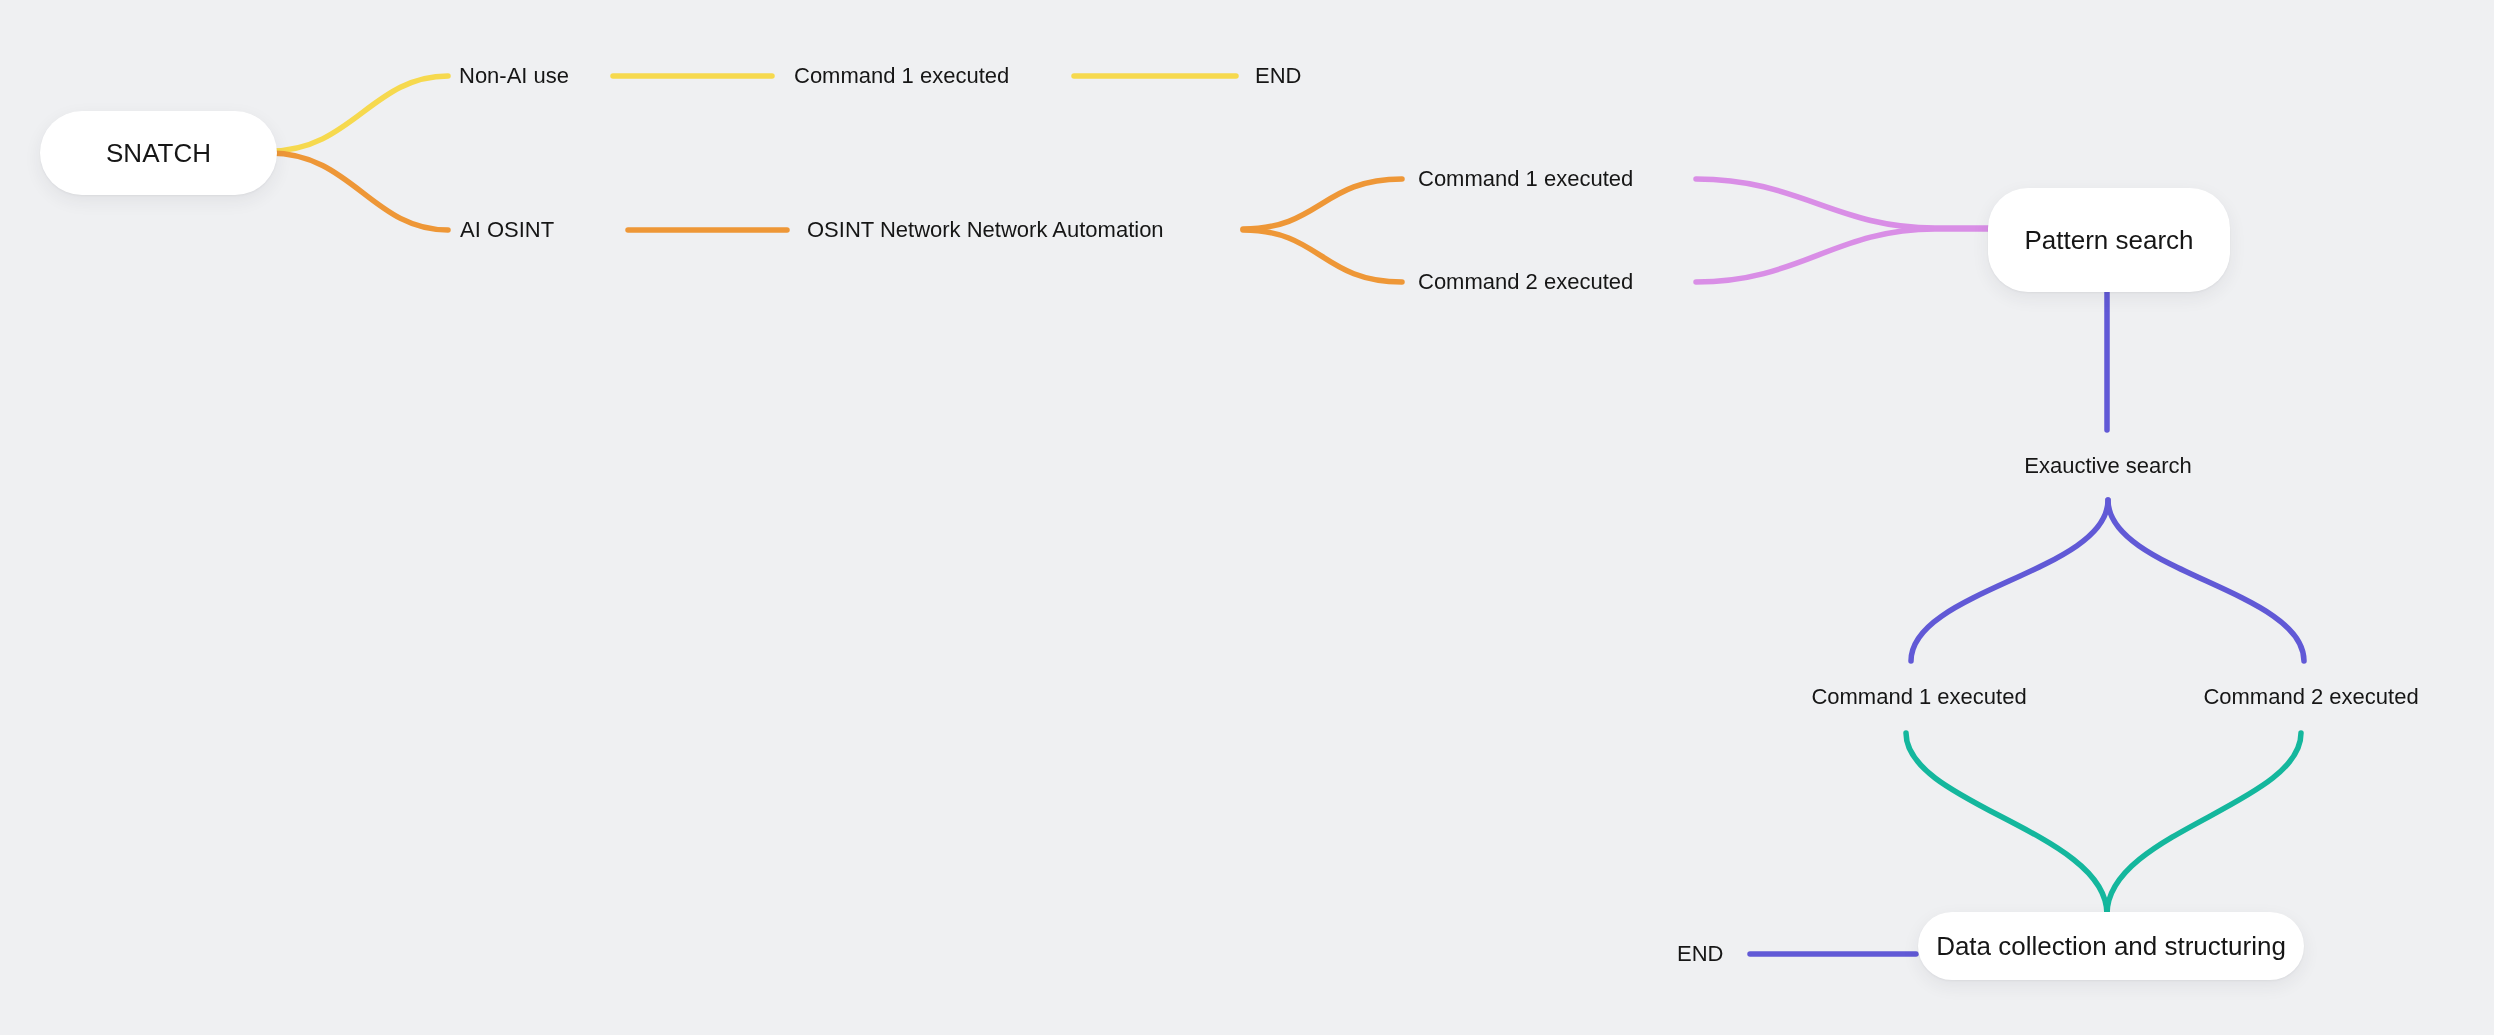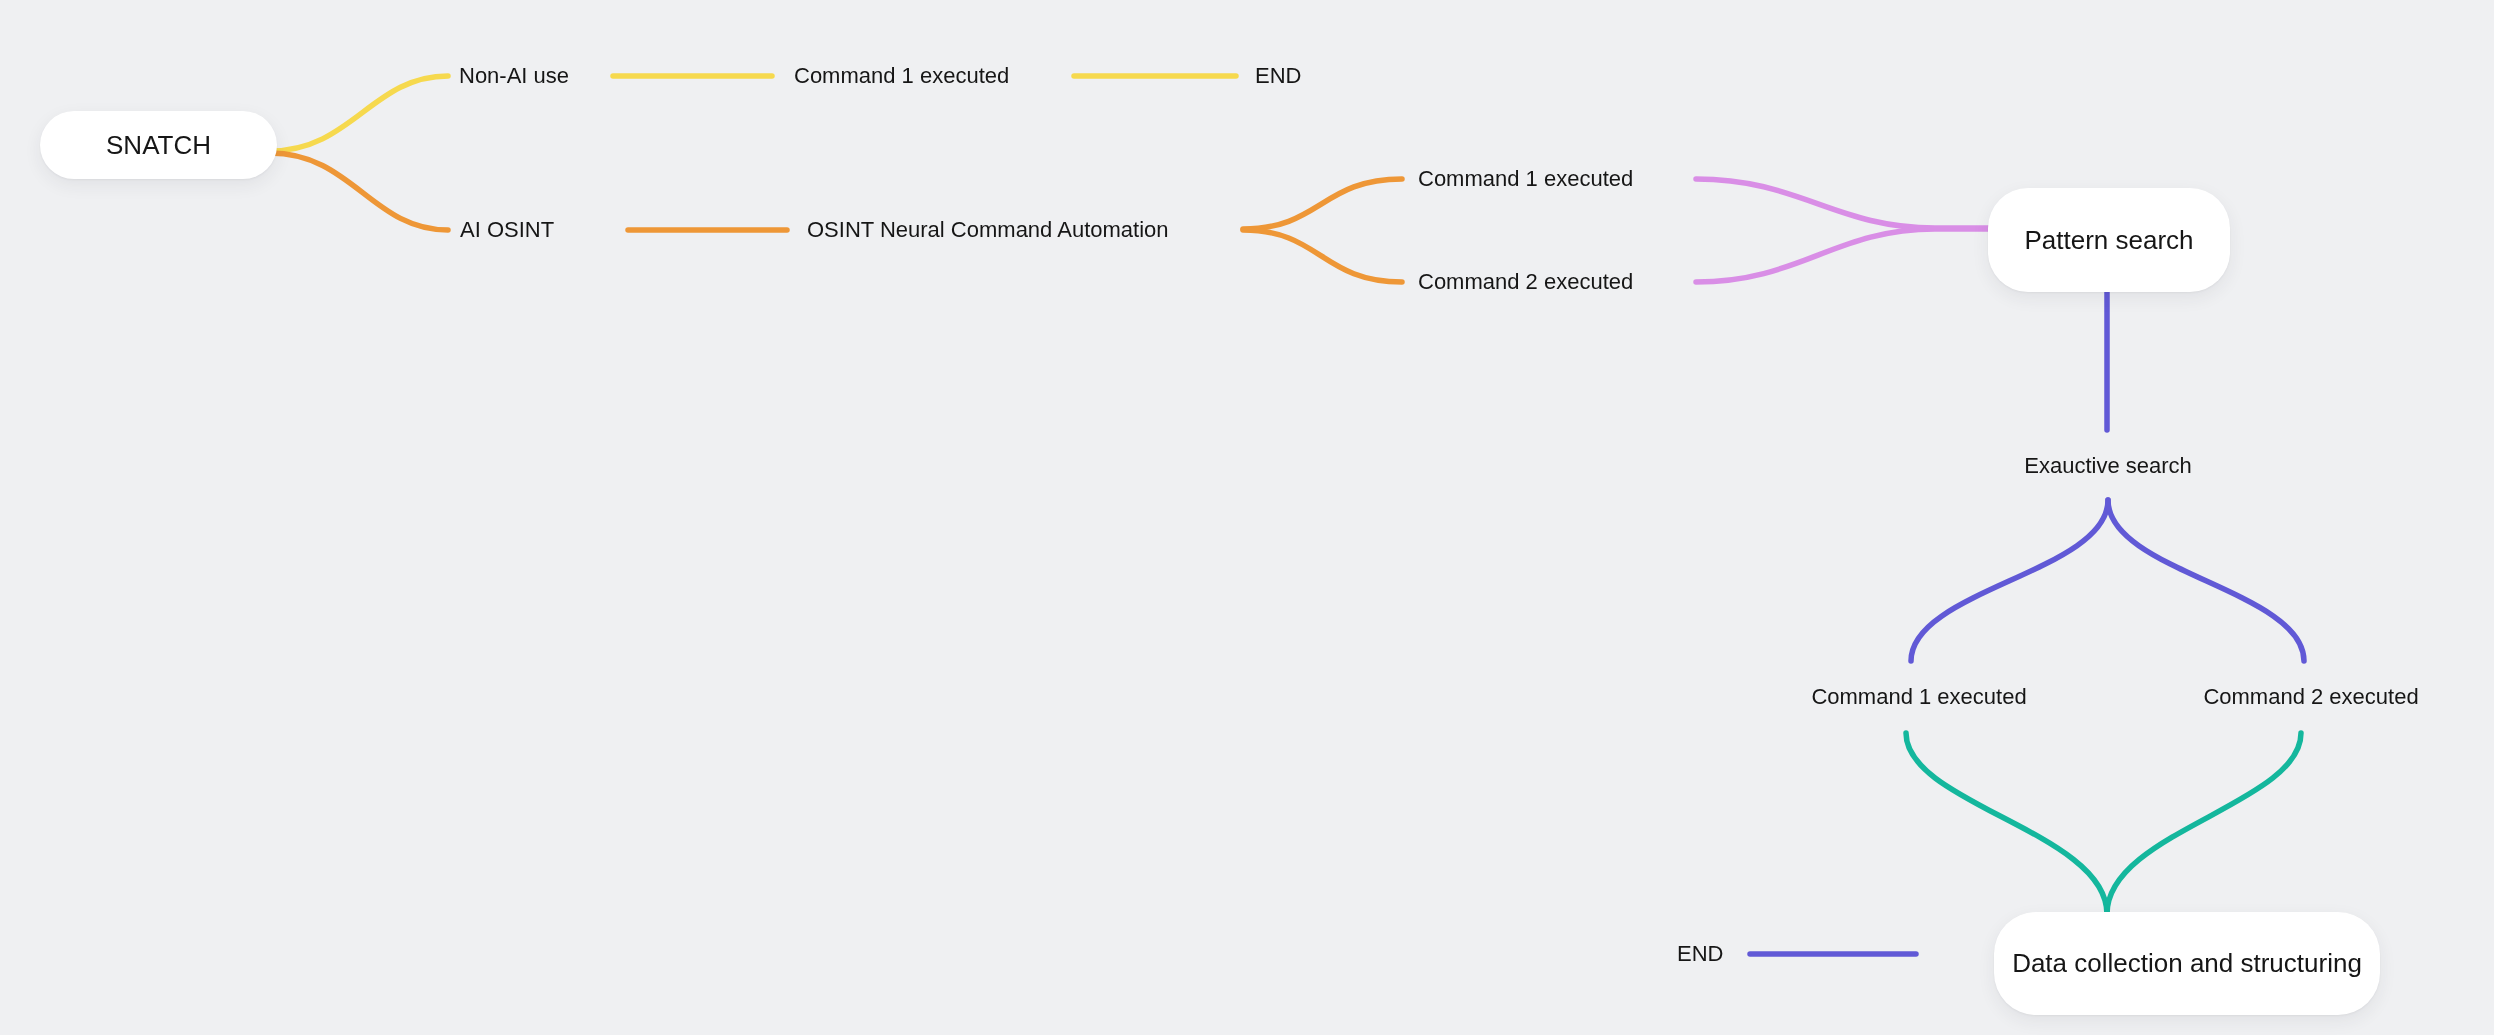--- a/index.html
+++ b/index.html
@@ -35,23 +35,23 @@
     position: absolute;
     background: #ffffff;
     display: flex;
     align-items: center;
     justify-content: center;
     white-space: nowrap;
     font-size: 26px;
     color: #161616;
     box-shadow: 0 1px 2px rgba(40,45,60,0.05), 0 6px 18px rgba(40,45,60,0.07);
   }
-  #node-snatch   { left: 40px;   top: 111px; width: 237px; height: 68px; border-radius: 42px; }
+  #node-snatch   { left: 40px;   top: 111px; width: 237px; height: 84px; border-radius: 42px; }
   #node-pattern  { left: 1988px; top: 188px; width: 242px; height: 104px; border-radius: 40px; }
-  #node-data     { left: 1994px; top: 912px; width: 386px; height: 103px; border-radius: 42px; }
+  #node-data     { left: 1918px; top: 912px; width: 386px; height: 68px; border-radius: 42px; }
 
   #lbl-non-ai    { left: 459px;  top: 76px;  }
   #lbl-cmd1-top  { left: 794px;  top: 76px;  }
   #lbl-end-top   { left: 1255px; top: 76px;  }
   #lbl-ai-prompt { left: 460px;  top: 230px; }
   #lbl-osint     { left: 807px;  top: 230px; }
   #lbl-cmd1-mid  { left: 1418px; top: 179px; }
   #lbl-cmd2-mid  { left: 1418px; top: 282px; }
   #lbl-exauctive { left: 2108px; top: 466px; }
   #lbl-cmd1-bot  { left: 1919px; top: 697px; }
@@ -94,21 +94,21 @@
   </div>
   <div class="node" id="node-data">
     <span>Data collection and structuring</span>
   </div>
 
   <div class="leaf" id="lbl-non-ai">Non-AI use</div>
   <div class="leaf" id="lbl-cmd1-top">Command 1 executed</div>
   <div class="leaf" id="lbl-end-top">END</div>
 
   <div class="leaf" id="lbl-ai-prompt">AI OSINT</div>
-  <div class="leaf" id="lbl-osint">OSINT Neural Command Automation</div>
+  <div class="leaf" id="lbl-osint">OSINT Network Network Automation</div>
   <div class="leaf" id="lbl-cmd1-mid">Command 1 executed</div>
   <div class="leaf" id="lbl-cmd2-mid">Command 2 executed</div>
 
   <div class="leaf centered" id="lbl-exauctive">Exauctive search</div>
   <div class="leaf centered" id="lbl-cmd1-bot">Command 1 executed</div>
   <div class="leaf centered" id="lbl-cmd2-bot">Command 2 executed</div>
 
   <div class="leaf" id="lbl-end-bot">END</div>
 
 </div>

